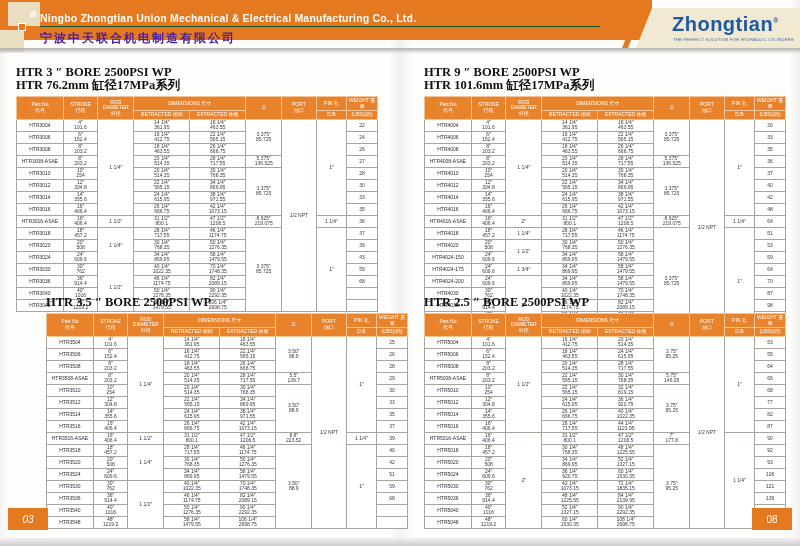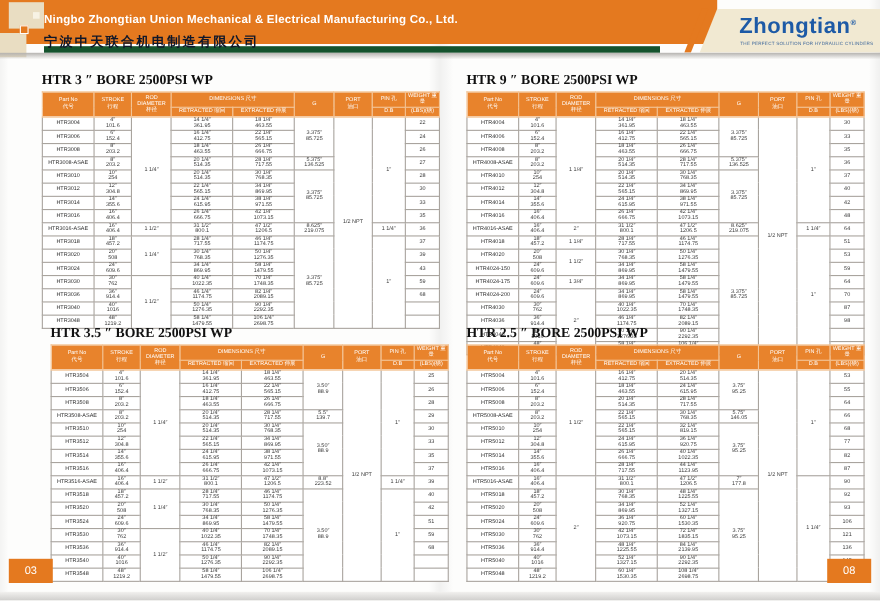--- a/index.html
+++ b/index.html
@@ -8,43 +8,43 @@
     linear-gradient(90deg, rgba(0,0,0,0.04) 0, rgba(0,0,0,0) 8px),
     linear-gradient(270deg, rgba(0,0,0,0.05) 0, rgba(0,0,0,0) 10px),
     linear-gradient(90deg, rgba(0,0,0,0) 390px, rgba(0,0,0,0.05) 400px, rgba(0,0,0,0) 412px),
     #fdfdfc;}
   
   .band{position:absolute;left:0;top:8;width:652px;height:40px;background:#e4791f;}
   .sq1{position:absolute;left:8px;top:2px;width:32px;height:24px;background:#e9ddc2;}
   .sq2{position:absolute;left:0;top:30px;width:24px;height:22px;background:#e9ddc2;}
   .sqs1{position:absolute;left:30px;top:11px;width:6px;height:6px;background:#f7f2e4;}
   .sqs2{position:absolute;left:18px;top:23px;width:6px;height:6px;background:#e4791f;border:1px solid #fff;}
-  .co-en{position:absolute;left:40px;top:12px;width:560px;color:#fff;font-size:10.5px;font-weight:bold;letter-spacing:.2px;border-bottom:6px solid #14532d;padding-bottom:18px;}
-  .co-cn{position:absolute;left:40px;top:30px;color:#0f172a;font-size:12px;font-weight:bold;letter-spacing:2px;}
+  .co-en{position:absolute;left:40px;top:12px;width:560px;color:#fff;font-size:10.5px;font-weight:bold;letter-spacing:.2px;border-bottom:1px solid #14532d;padding-bottom:2px;}
+  .co-cn{position:absolute;left:40px;top:30px;color:#4c1d95;font-size:12px;font-weight:bold;letter-spacing:2px;}
   .logo-area{position:absolute;left:630px;top:8px;width:170px;height:40px;background:#f1e9d2;clip-path:polygon(22px 0,100% 0,100% 100%,6px 100%);}
   .logo-stripe{position:absolute;left:614px;top:8px;width:30px;height:40px;background:#e4791f;clip-path:polygon(24px 0,30px 0,14px 100%,8px 100%);}
   .brand{position:absolute;left:42px;top:5px;font-size:20px;font-weight:bold;color:#1d5aa6;letter-spacing:.5px;}
   .brand sup{font-size:7px;}
   .tagline{position:absolute;left:43px;top:29px;font-size:4.2px;color:#40699c;letter-spacing:.2px;}
   .band-shadow{position:absolute;left:0;top:48px;width:800px;height:6px;background:linear-gradient(#b5b3b0,rgba(181,179,176,0));}
   .bottom-strip{position:absolute;left:0;top:538px;width:800px;height:8px;background:linear-gradient(#f2f1ef,#cfcecc);}
   
   .sect{position:absolute;width:362px;}
-  .sect.t0{left:38px;top:66px;}
+  .sect.t0{left:16px;top:66px;}
   .sect.t1{left:424px;top:66px;}
   .sect.t2{left:30px;top:296px;padding-left:16px;}
   .sect.t3{left:424px;top:296px;}
   .ttl{font-family:"Liberation Serif",serif;font-weight:bold;color:#111;font-size:12.5px;line-height:13px;margin:0 0 4px 0;}
   table{width:100%;border-collapse:collapse;table-layout:fixed;}
   th{background:#e8832c;color:#fff;font-weight:normal;font-size:5px;line-height:5.6px;padding:1px 0;border:1px solid #f3c495;text-align:center;}
   td{border:1px solid #a9a49e;color:#3a3a3a;font-size:5px;line-height:5px;padding:0.5px 1px;text-align:center;background:#fff;vertical-align:middle;word-wrap:break-word;}
   tbody tr td:first-child{color:#2e2e2e;}
   
   .pgnum{position:absolute;width:40px;height:22px;background:#e4791f;color:#fff;font-size:10px;display:flex;align-items:center;justify-content:center;}
-  .pg-l{left:8px;top:508px;}
+  .pg-l{left:8px;top:508px;font-style:italic;}
   .pg-r{left:752px;top:508px;}
 </style>
 </head>
 <body>
 
 <div class="page">
 
   <div class="band">
     <div class="co-en">Ningbo Zhongtian Union Mechanical &amp; Electrical Manufacturing Co., Ltd.</div>
     <div class="co-cn">宁波中天联合机电制造有限公司</div>
@@ -54,21 +54,21 @@
   <div class="sqs1"></div>
   <div class="sqs2"></div>
   <div class="logo-stripe"></div>
   <div class="logo-area">
     <div class="brand"><span>Zhongtian</span><sup>®</sup></div>
     <div class="tagline">THE PERFECT SOLUTION FOR HYDRAULIC CYLINDERS</div>
   </div>
   <div class="band-shadow"></div>
 
   <div class="sect t0">
-    <p class="ttl"><span>HTR 3 ″ BORE 2500PSI WP</span><br></p>
+    <p class="ttl"><span>HTR 3 ″ BORE 2500PSI WP</span><br><span>HTR 76.2mm  缸径17MPa系列</span></p>
     <table>
         <colgroup>
           <col style="width: 13%;">
           <col style="width: 9.5%;">
           <col style="width: 10%;">
           <col style="width: 15.5%;">
           <col style="width: 15.5%;">
           <col style="width: 10%;">
           <col style="width: 9.5%;">
           <col style="width: 8.5%;">
@@ -215,21 +215,21 @@
             <td>HTR3048</td>
             <td>48″<br>1219.2</td>
             <td>58 1/4″<br>1479.55</td>
             <td>106 1/4″<br>2698.75</td>
             <td></td>
           </tr>
         </tbody>
       </table>
   </div>
   <div class="sect t1">
-    <p class="ttl"><span>HTR 9 ″ BORE 2500PSI WP</span><br></p>
+    <p class="ttl"><span>HTR 9 ″ BORE 2500PSI WP</span><br><span>HTR 101.6mm  缸径17MPa系列</span></p>
     <table>
         <colgroup>
           <col style="width: 13%;">
           <col style="width: 9.5%;">
           <col style="width: 10%;">
           <col style="width: 15.5%;">
           <col style="width: 15.5%;">
           <col style="width: 10%;">
           <col style="width: 9.5%;">
           <col style="width: 8.5%;">

